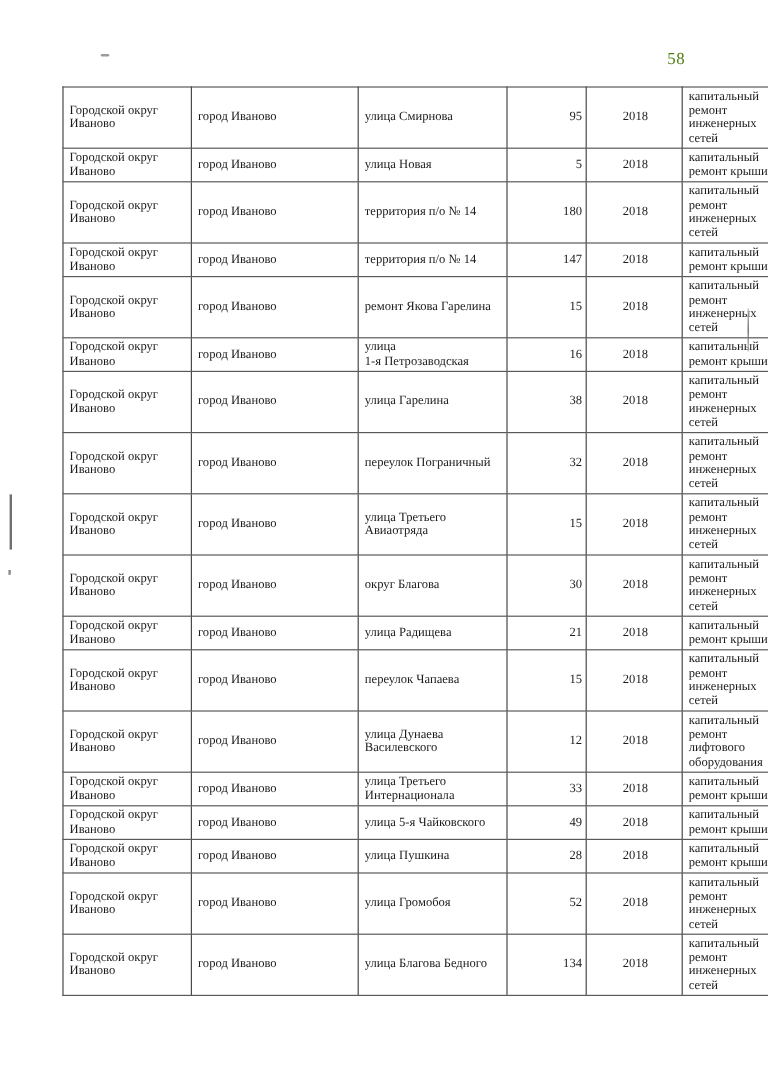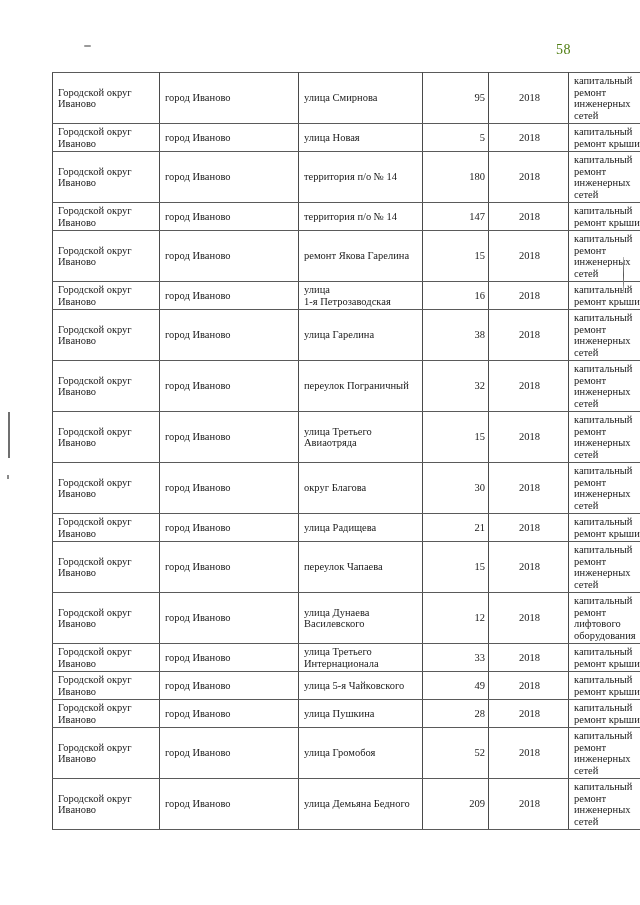--- a/index.html
+++ b/index.html
@@ -257,22 +257,22 @@
         <td class="c-year">2018</td>
         <td class="c-work">капитальный
 ремонт
 инженерных
 сетей</td>
       </tr>
       <tr>
         <td class="c-district">Городской округ
 Иваново</td>
         <td class="c-city">город Иваново</td>
-        <td class="c-street">улица Демьяна Бедного</td>
-        <td class="c-qty">209</td>
+        <td class="c-street">улица Благова Бедного</td>
+        <td class="c-qty">134</td>
         <td class="c-year">2018</td>
         <td class="c-work">капитальный
 ремонт
 инженерных
 сетей</td>
       </tr>
     </tbody>
 </table>
 
 <div class="artifact a-top-dash"></div>

